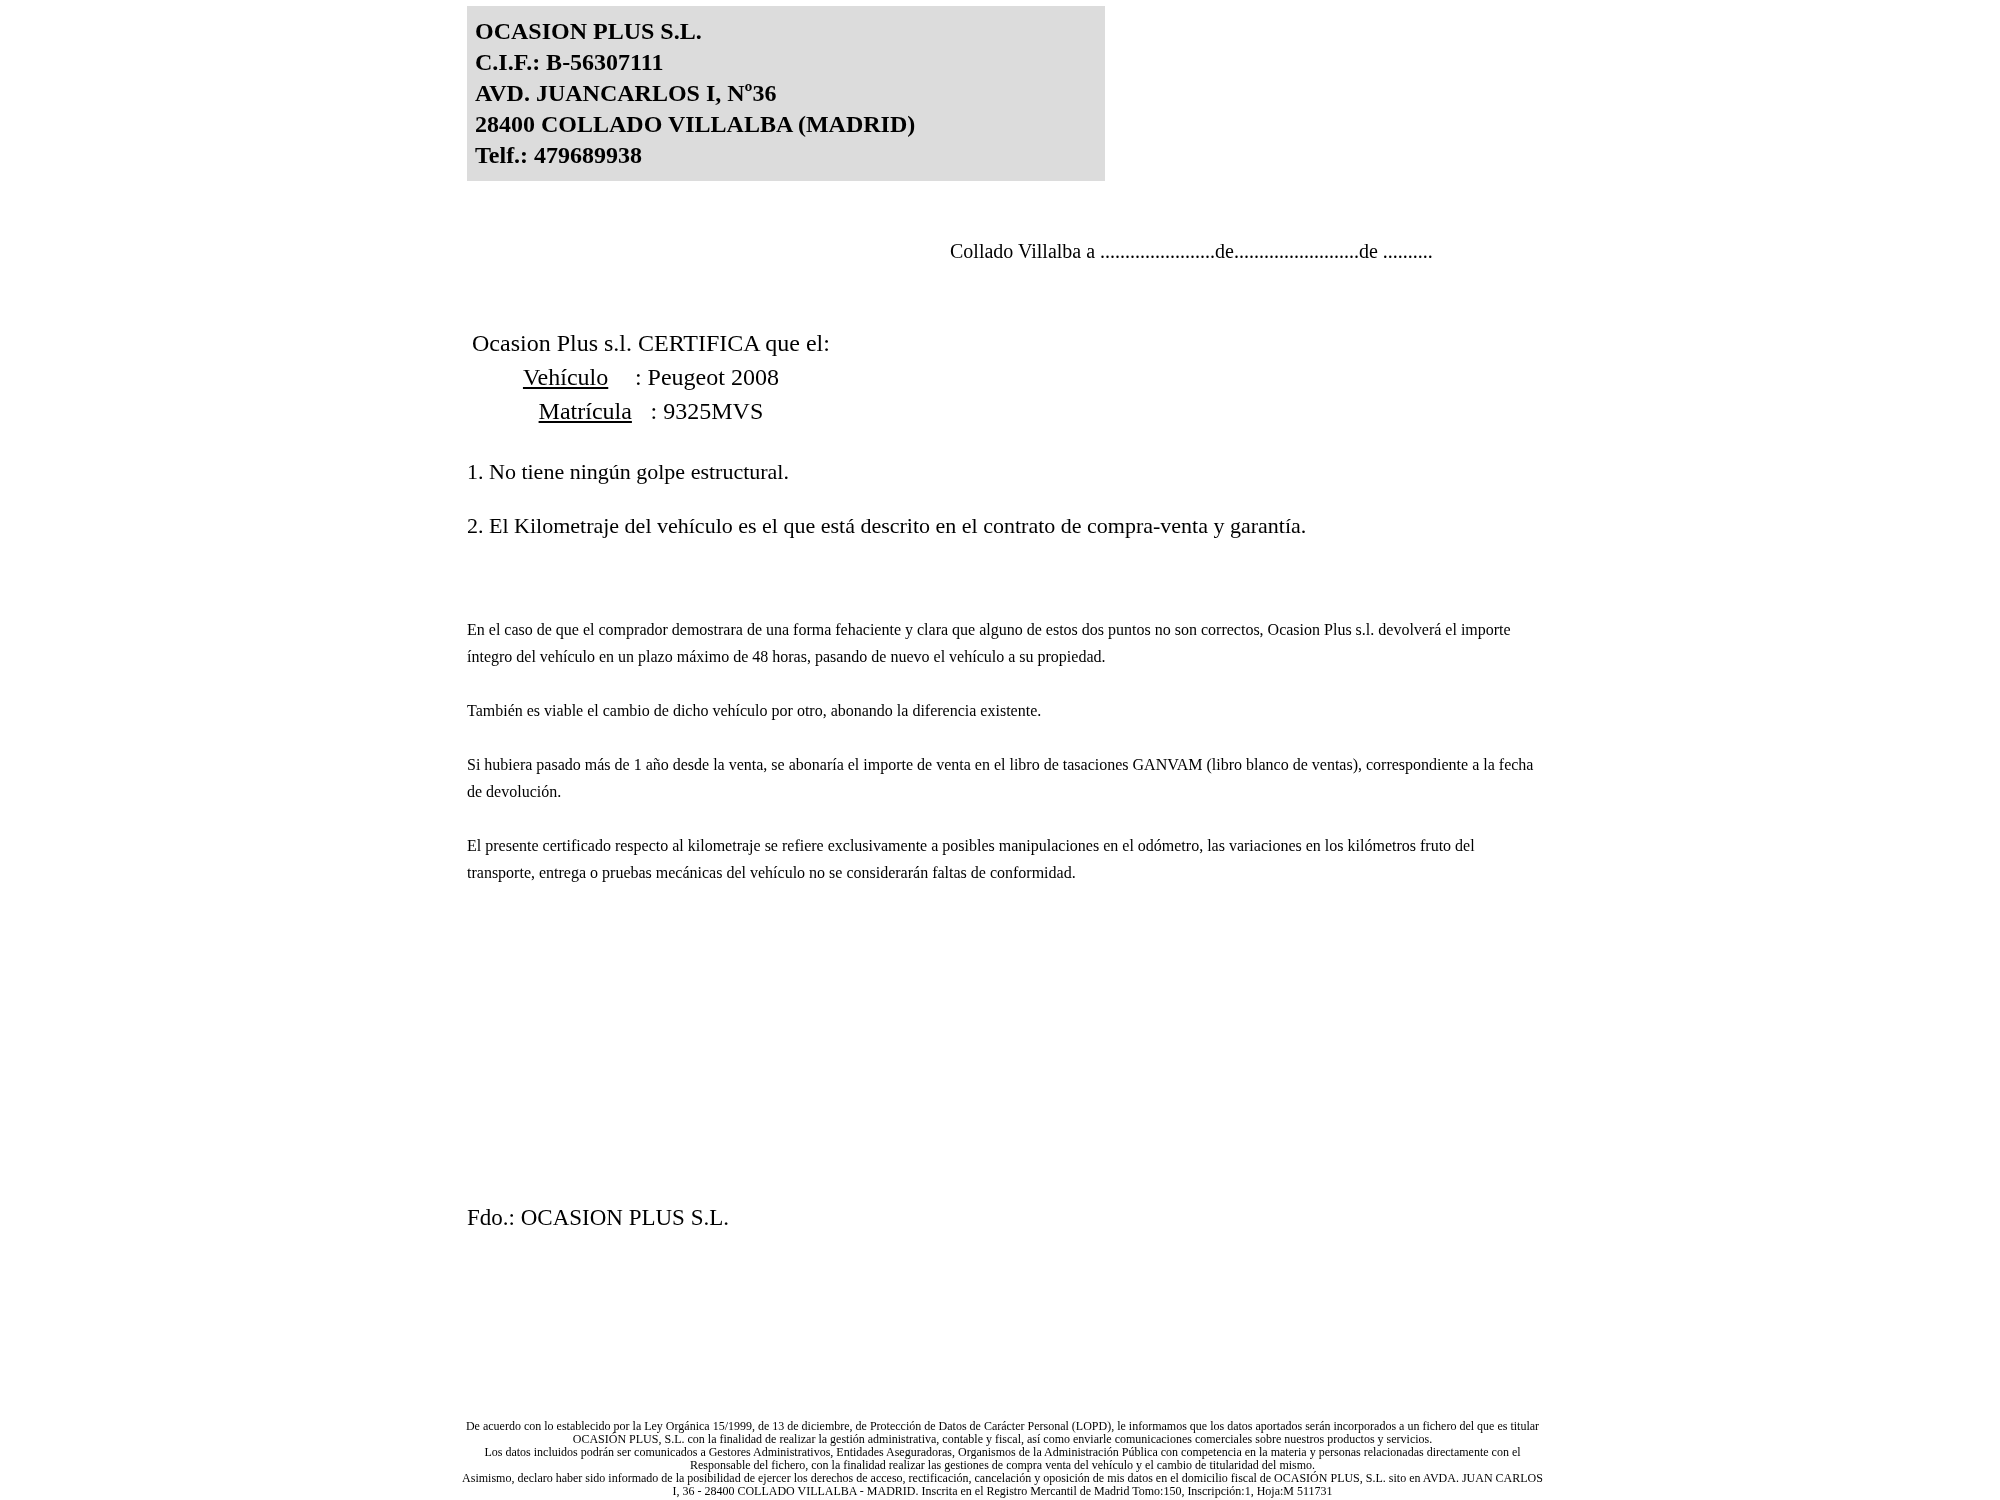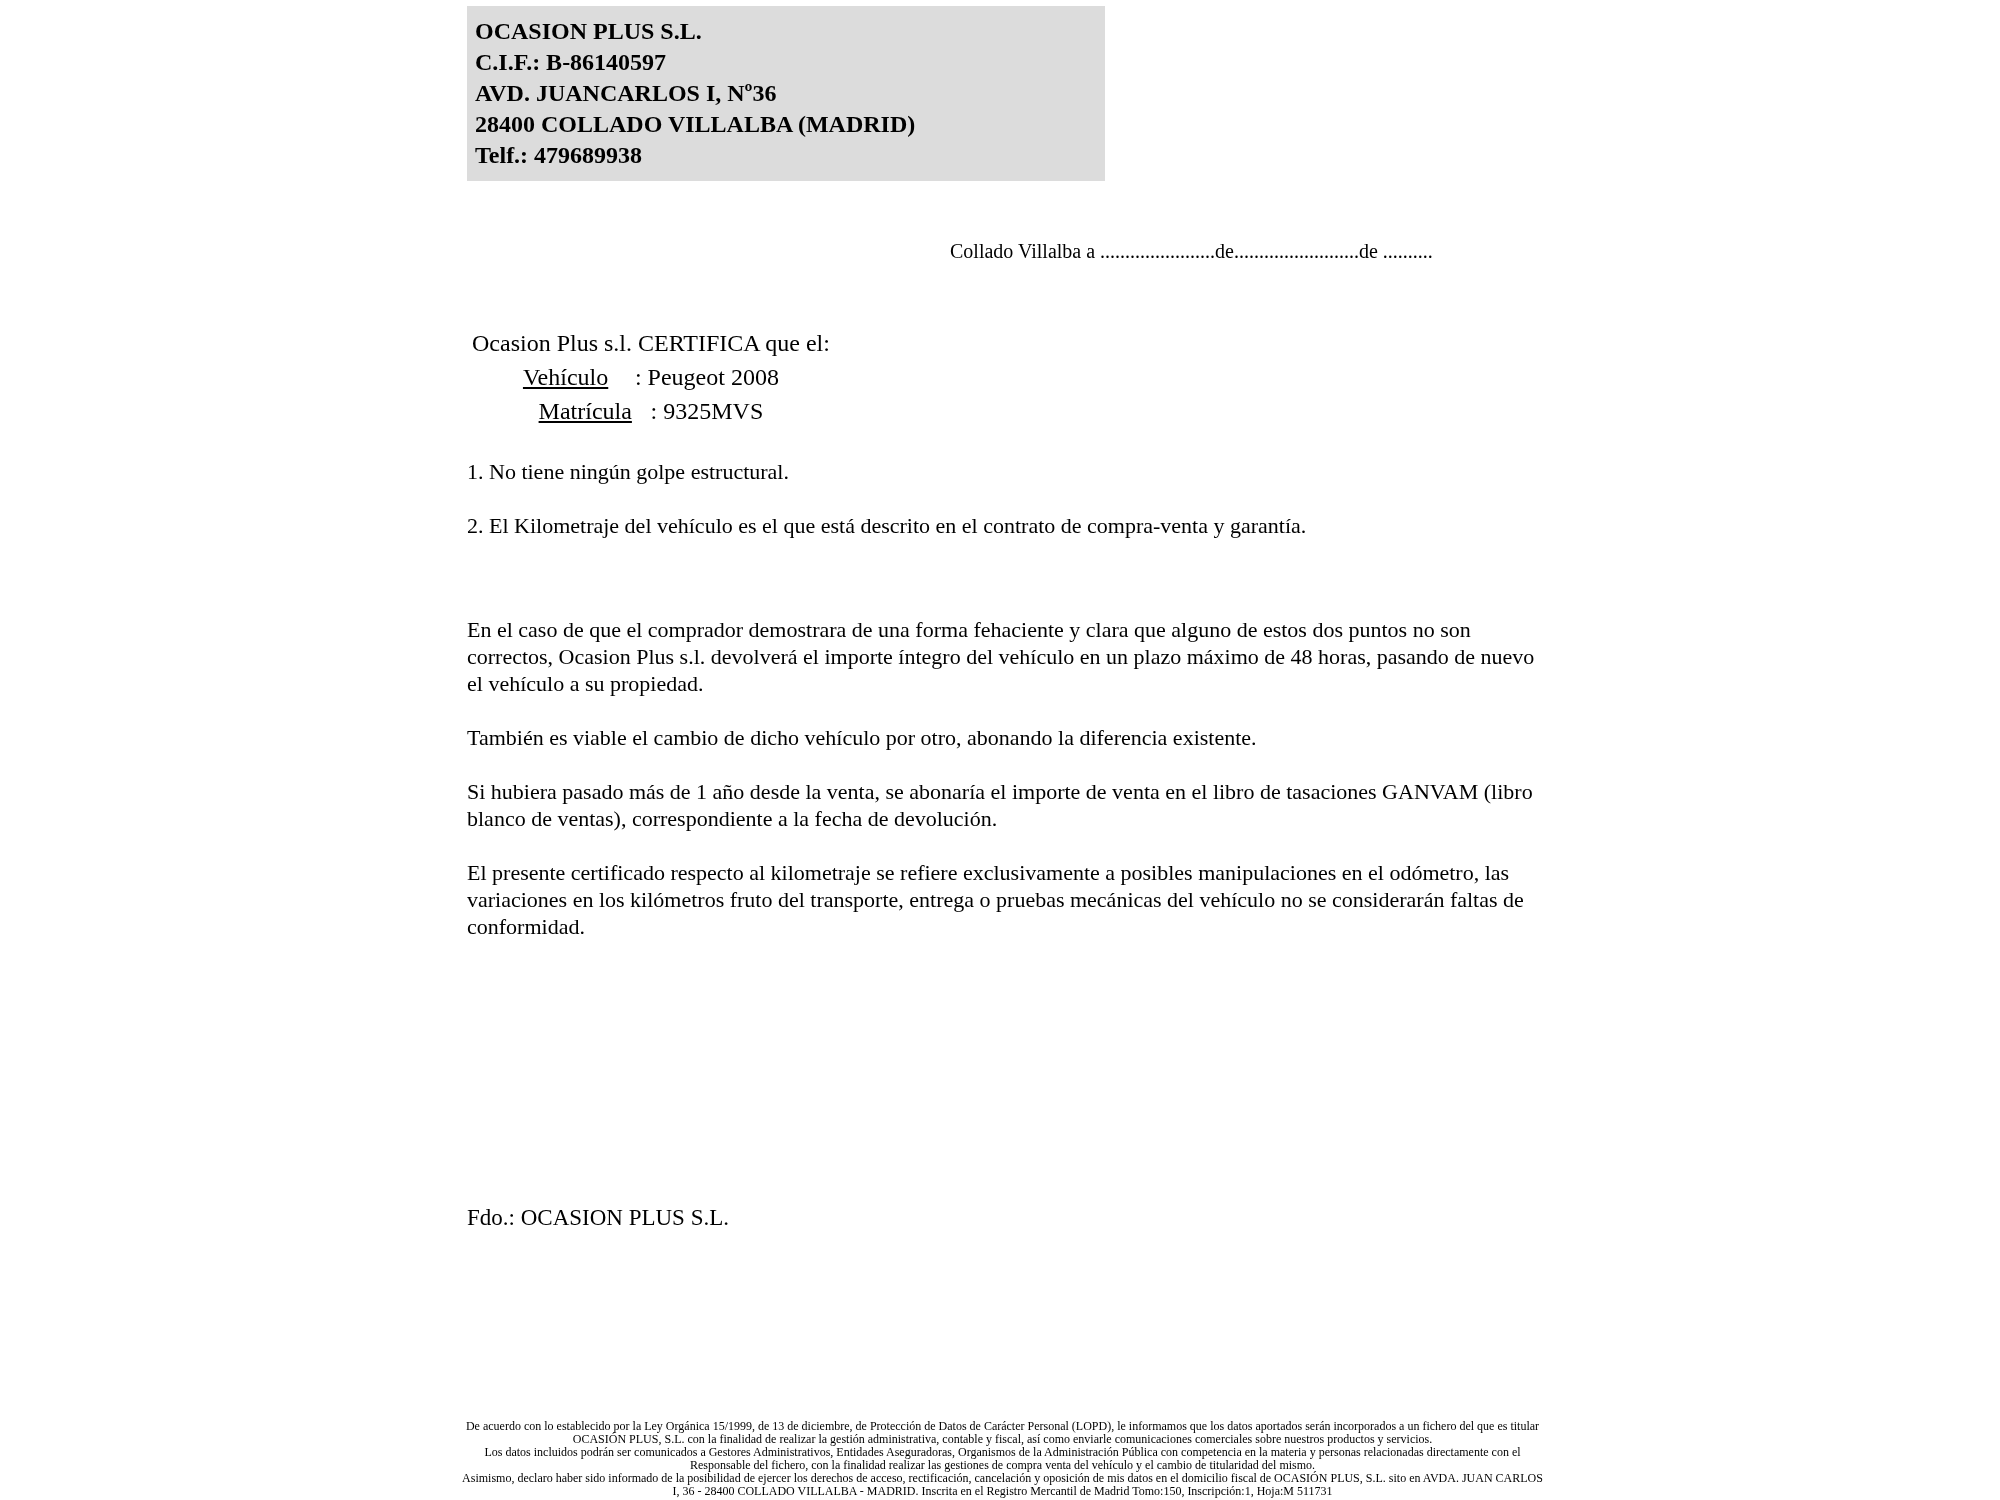--- a/index.html
+++ b/index.html
@@ -73,21 +73,21 @@
 
   
   .paras {
     position: absolute;
     left: 467px;
     top: 616px;
     width: 1078px;
   }
   .paras p {
     margin: 0 0 27px 0;
-    font-size: 22px;
+    font-size: 16px;
     line-height: 27px;
   }
 
   
   .signature {
     position: absolute;
     left: 467px;
     top: 1205px;
     font-size: 23px;
   }
@@ -106,21 +106,21 @@
     text-align: center;
   }
 </style>
 </head>
 <body>
 
 <div class="page">
 
   <div class="header-box">
     <div class="hline">OCASION PLUS S.L.</div>
-    <div class="hline">C.I.F.: B-86140597</div>
+    <div class="hline">C.I.F.: B-56307111</div>
     <div class="hline">AVD. JUANCARLOS I, Nº36</div>
     <div class="hline">28400 COLLADO VILLALBA (MADRID)</div>
     <div class="hline">Telf.: 479689938</div>
   </div>
 
   <div class="date-line">Collado Villalba a .......................de.........................de ..........</div>
 
   <div class="certifica">
     <div>Ocasion Plus s.l. CERTIFICA que el:</div>
     <div class="kv-row">

